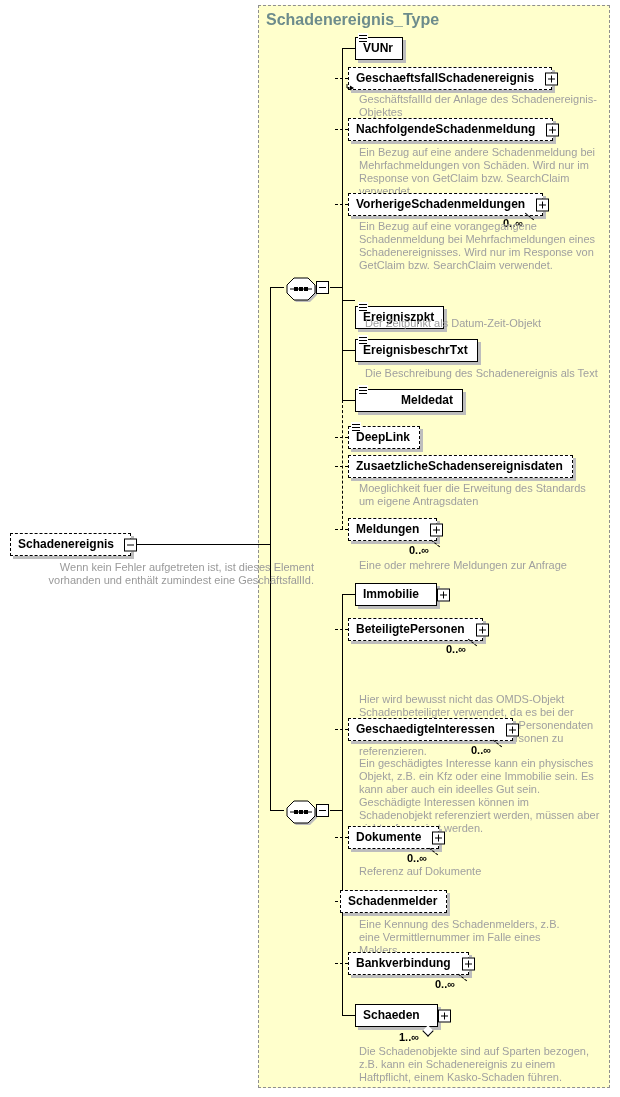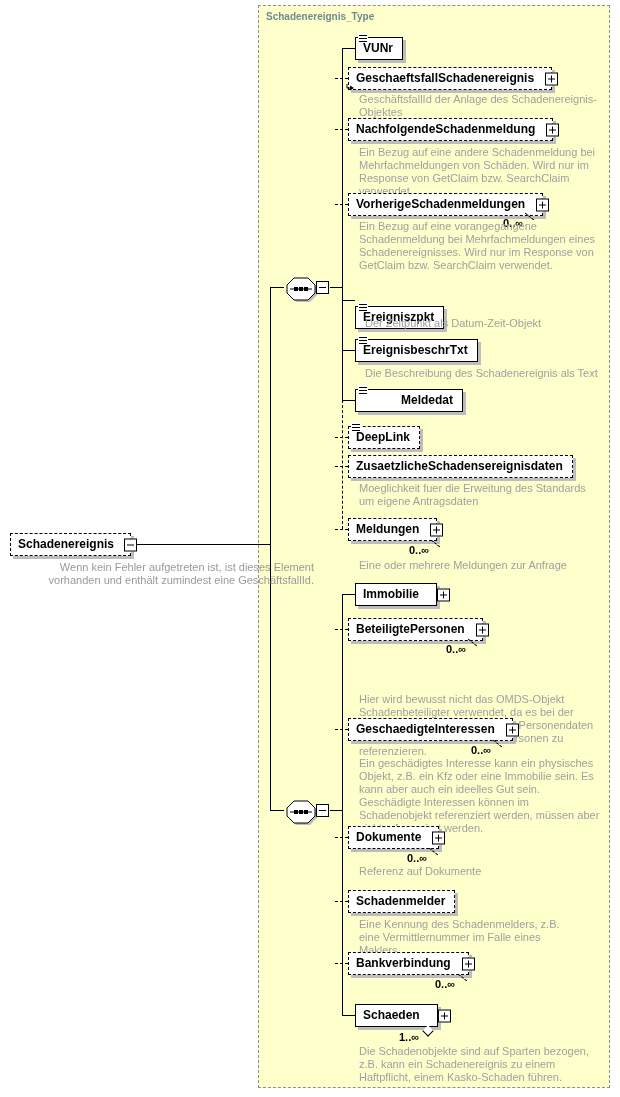--- a/index.html
+++ b/index.html
@@ -1,20 +1,20 @@
 <!DOCTYPE html>
 <html><head>
 <meta charset="utf-8">
 <style>
   html,body{margin:0;padding:0;background:#fff;}
   .stage{position:relative;width:620px;height:1097px;background:#fff;
          font-family:"Liberation Sans",sans-serif;overflow:hidden;}
   .type-container{position:absolute;left:258px;top:5px;width:352px;height:1083px;
          background:#ffffcc;border:1px dashed #8f8f8f;box-sizing:border-box;}
-  .type-title{position:absolute;left:266px;top:11px;font-size:10px;font-weight:bold;color:#6d8c8c;}
+  .type-title{position:absolute;left:266px;top:11px;font-size:16px;font-weight:bold;color:#6d8c8c;}
   
   .el{position:absolute;height:23px;line-height:21px;box-sizing:border-box;
       background:#fff;border:1px solid #000;box-shadow:3px 3px 0 0 #bdbdbd;
       font-size:12px;font-weight:bold;color:#000;padding:0 9px 0 7px;white-space:nowrap;}
   .el.opt{border-style:dashed;}
   .el.hasplus{padding-right:17px;}
   .el-name{display:inline-block;}
   
   .pmbox{position:absolute;top:50%;transform:translateY(-50%);width:13px;height:13px;
          background:#fff;border:1px solid #000;box-sizing:border-box;}
@@ -195,21 +195,21 @@
   <div class="desc" style="left:359px;top:757px;">Ein geschädigtes Interesse kann ein physisches Objekt, z.B. ein Kfz oder eine Immobilie sein. Es kann aber auch ein ideelles Gut sein. Geschädigte Interessen können im Schadenobjekt referenziert werden, müssen aber nicht referenziert werden.</div>
 
   <div class="el opt hasplus" style="left:348px;top:826px;">
     <span class="el-name">Dokumente</span>
     <span class="pmbox plus pm-in"></span>
   </div>
   <div class="diag" style="left:428px;top:851px;"></div>
   <div class="occ" style="left:407px;top:852px;">0..∞</div>
   <div class="desc" style="left:359px;top:865px;">Referenz auf Dokumente</div>
 
-  <div class="el opt" style="left:348px;top:890px;">
+  <div class="el opt" style="left:340px;top:890px;">
     <span class="el-name">Schadenmelder</span>
   </div>
   <div class="desc" style="left:359px;top:918px;width:220px;">Eine Kennung des Schadenmelders, z.B. eine Vermittlernummer im Falle eines Maklers</div>
 
   <div class="el opt hasplus" style="left:348px;top:952px;">
     <span class="el-name">Bankverbindung</span>
     <span class="pmbox plus pm-in"></span>
   </div>
   <div class="diag" style="left:457px;top:977px;"></div>
   <div class="occ" style="left:435px;top:978px;">0..∞</div>

